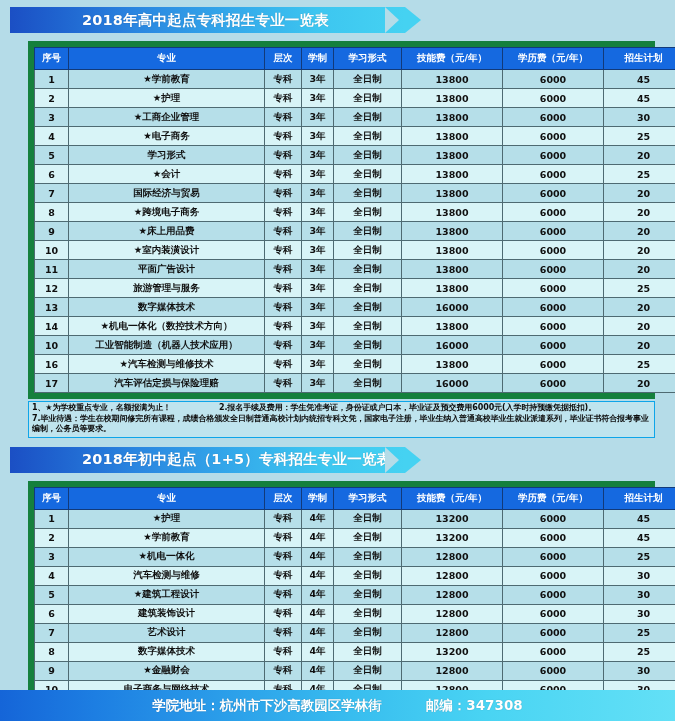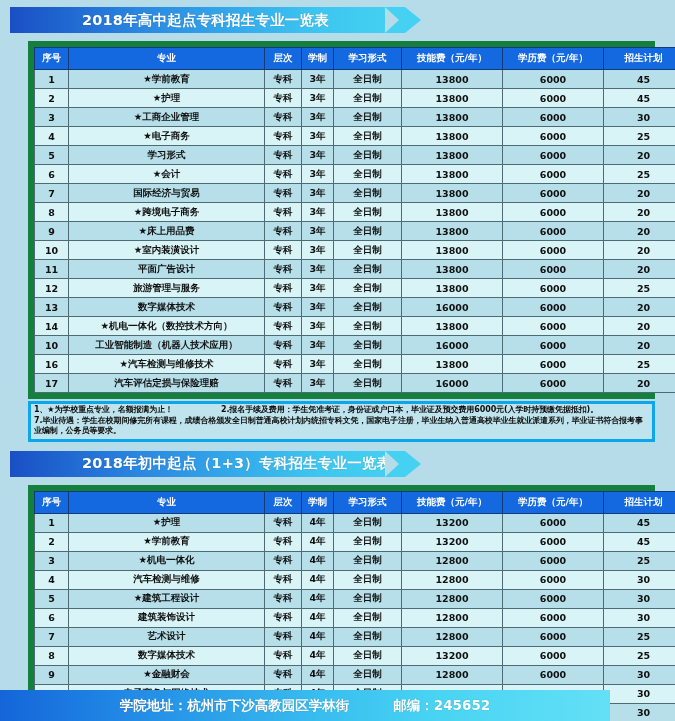--- a/index.html
+++ b/index.html
@@ -109,21 +109,21 @@
   .col-level { width: 37px; }
   .col-years { width: 32px; }
   .col-form  { width: 68px; }
   .col-skill { width: 101px; }
   .col-edu   { width: 101px; }
   .col-plan  { width: 80px; }
 
   
   .notes-box {
     margin: 2px 20px 0 28px;
-    border: 3px solid #0ea5e9;
+    border: 1px solid #0ea5e9;
     background: #bfe4ee;
     padding: 1px 3px 2px 3px;
   }
   .note-line {
     font-size: 8px;
     font-weight: bold;
     color: #0d0d0d;
     line-height: 10.5px;
     white-space: nowrap;
     letter-spacing: -0.1px;
@@ -131,21 +131,21 @@
   .note-line .spacer { display: inline-block; width: 48px; }
   .note-wrap {
     white-space: normal;
   }
 
   
   .footer {
     position: absolute;
     left: 0;
     bottom: 0;
-    width: 610px;
+    width: 675px;
     height: 31px;
     background: linear-gradient(90deg,
         #1565d8 0%,
         #1d7ee2 14%,
         #2a9ce9 32%,
         #38bdef 52%,
         #49d4f3 72%,
         #63e0f6 100%);
     display: flex;
     align-items: center;
@@ -385,21 +385,21 @@
     </div>
     <div class="note-line note-wrap">
       <span>7.毕业待遇：学生在校期间修完所有课程，成绩合格颁发全日制普通高校计划内统招专科文凭，国家电子注册，毕业生纳入普通高校毕业生就业派遣系列，毕业证书符合报考事业编制，公务员等要求。</span>
     </div>
   </div>
 
   <div class="gap-2"></div>
 
   <div class="banner-wrap">
     <div class="banner">
-      <span class="banner-text">2018年初中起点（1+3）专科招生专业一览表</span>
+      <span class="banner-text">2018年初中起点（1+5）专科招生专业一览表</span>
       <div class="banner-notch"></div>
     </div>
     <div class="banner-arrow"></div>
   </div>
 
   <div class="table-box">
     <table class="majors">
       <colgroup>
         <col class="col-no">
           <col class="col-major">
@@ -534,17 +534,17 @@
             <td>30</td>
           </tr>
         </tbody>
     </table>
   </div>
 
   <div class="footer">
     <div class="footer-inner">
       <span>学院地址：杭州市下沙高教园区学林街</span>
       <span class="footer-gap"></span>
-      <span>邮编：245652</span>
+      <span>邮编：347308</span>
     </div>
   </div>
 
 </div>
 
 </body></html>

